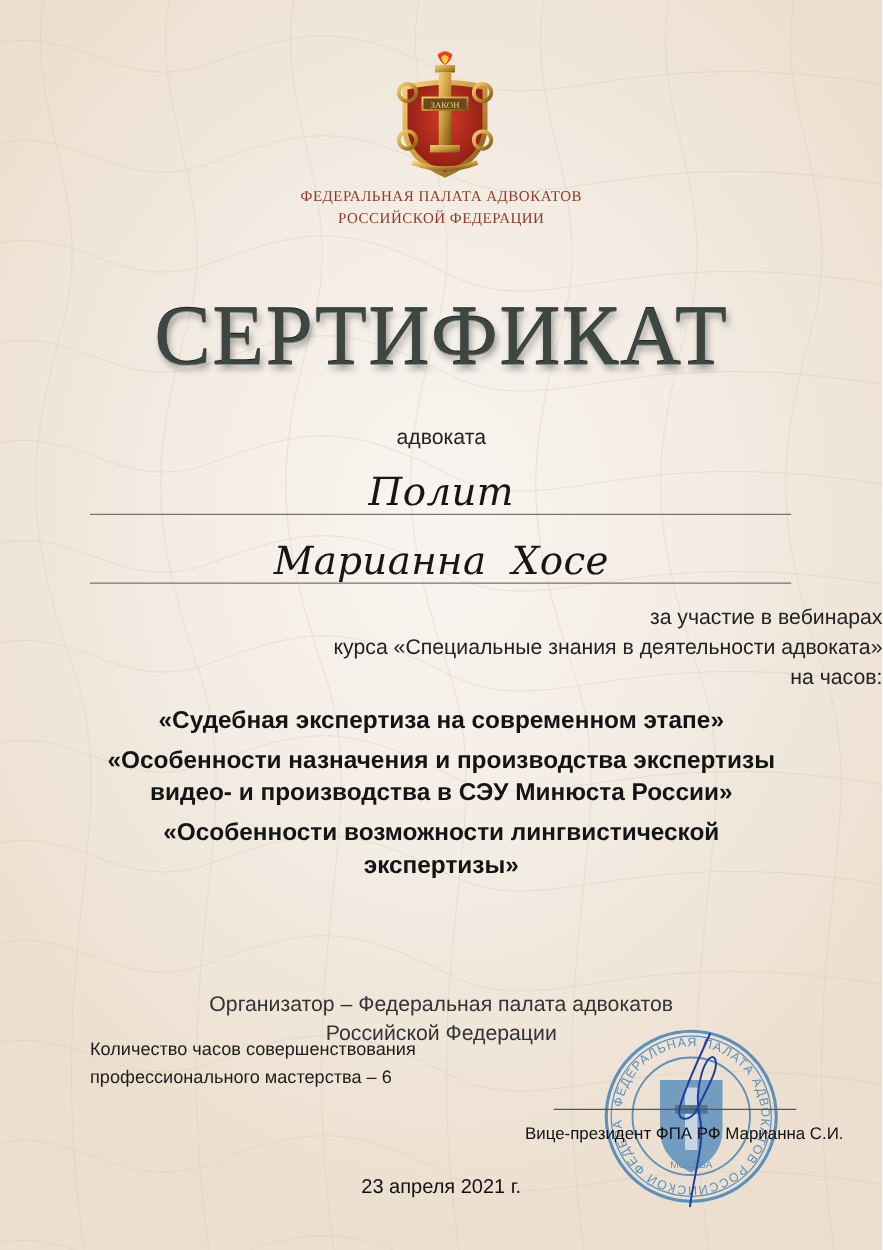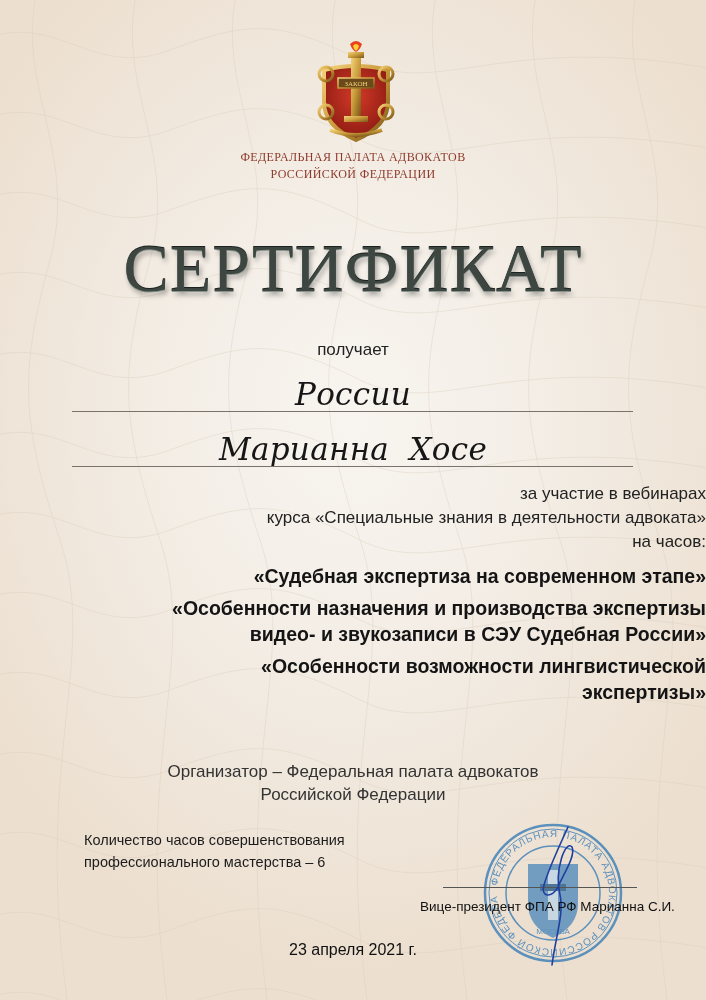--- a/index.html
+++ b/index.html
@@ -35,24 +35,24 @@
     .surname { top: 376px; }
     .given { top: 431px; }
     .rule { position: absolute; height: 0; border-top: 1.5px solid #7a736c; }
     .rule1 { left: 72px; width: 561px; top: 411px; }
     .rule2 { left: 72px; width: 561px; top: 466px; }
 
     .participation { top: 482px; font-size: 17px; line-height: 24px; color: #222; text-align: right; }
     .topics {
       top: 563px; font-weight: bold; font-size: 19.5px; line-height: 26px; color: #141414;
     }
-    .topic { margin-bottom: 6px; text-align: right; }
-    .organizer { top: 760px; font-size: 17px; line-height: 23px; color: #333; }
+    .topic { margin-bottom: 6px; }
+    .organizer { top: 792px; font-size: 17px; line-height: 23px; color: #333; }
     .hours {
-      position: absolute; left: 84px; top: 829px; font-size: 14.5px; line-height: 22px;
+      position: absolute; left: 72px; top: 829px; font-size: 14.5px; line-height: 22px;
       color: #1c1c1c; text-align: left;
     }
     .stamp { position: absolute; left: 482px; top: 822px; width: 142px; height: 142px; }
     .sig-line { left: 443px; width: 194px; top: 887px; border-top: 1.5px solid #555; }
     .signature { position: absolute; left: 530px; top: 825px; width: 60px; height: 150px; }
     .signer {
       position: absolute; left: 420px; top: 899px; font-size: 13.5px; color: #111;
       white-space: nowrap;
     }
     .date { top: 941px; font-size: 16px; color: #111; }
@@ -114,41 +114,41 @@
     <path d="M20 90 Q46 100 72 90" fill="none" stroke="url(#gold)" stroke-width="4"></path>
   </svg>
 
   <div class="abs org-name">
     <div>ФЕДЕРАЛЬНАЯ ПАЛАТА АДВОКАТОВ</div>
     <div>РОССИЙСКОЙ ФЕДЕРАЦИИ</div>
   </div>
 
   <div class="abs title">СЕРТИФИКАТ</div>
 
-  <div class="abs receives">получает</div>
+  <div class="abs receives">адвоката</div>
 
-  <div class="abs name-line surname">России</div>
+  <div class="abs name-line surname">Полит</div>
   <div class="rule rule1"></div>
 
   <div class="abs name-line given" style="white-space: pre;">Марианна  Хосе</div>
   <div class="rule rule2"></div>
 
   <div class="abs participation">
     <div>за участие в вебинарах</div>
     <div>курса «Специальные знания в деятельности адвоката»</div>
     <div>на часов:</div>
   </div>
 
   <div class="abs topics">
     <div class="topic">
       <div>«Судебная экспертиза на современном этапе»</div>
     </div>
     <div class="topic">
       <div>«Особенности назначения и производства экспертизы</div>
-      <div>видео- и звукозаписи в СЭУ Судебная России»</div>
+      <div>видео- и производства в СЭУ Минюста России»</div>
     </div>
     <div class="topic">
       <div>«Особенности возможности лингвистической</div>
       <div>экспертизы»</div>
     </div>
   </div>
 
   <div class="abs organizer">
     <div>Организатор – Федеральная палата адвокатов</div>
     <div>Российской Федерации</div>

